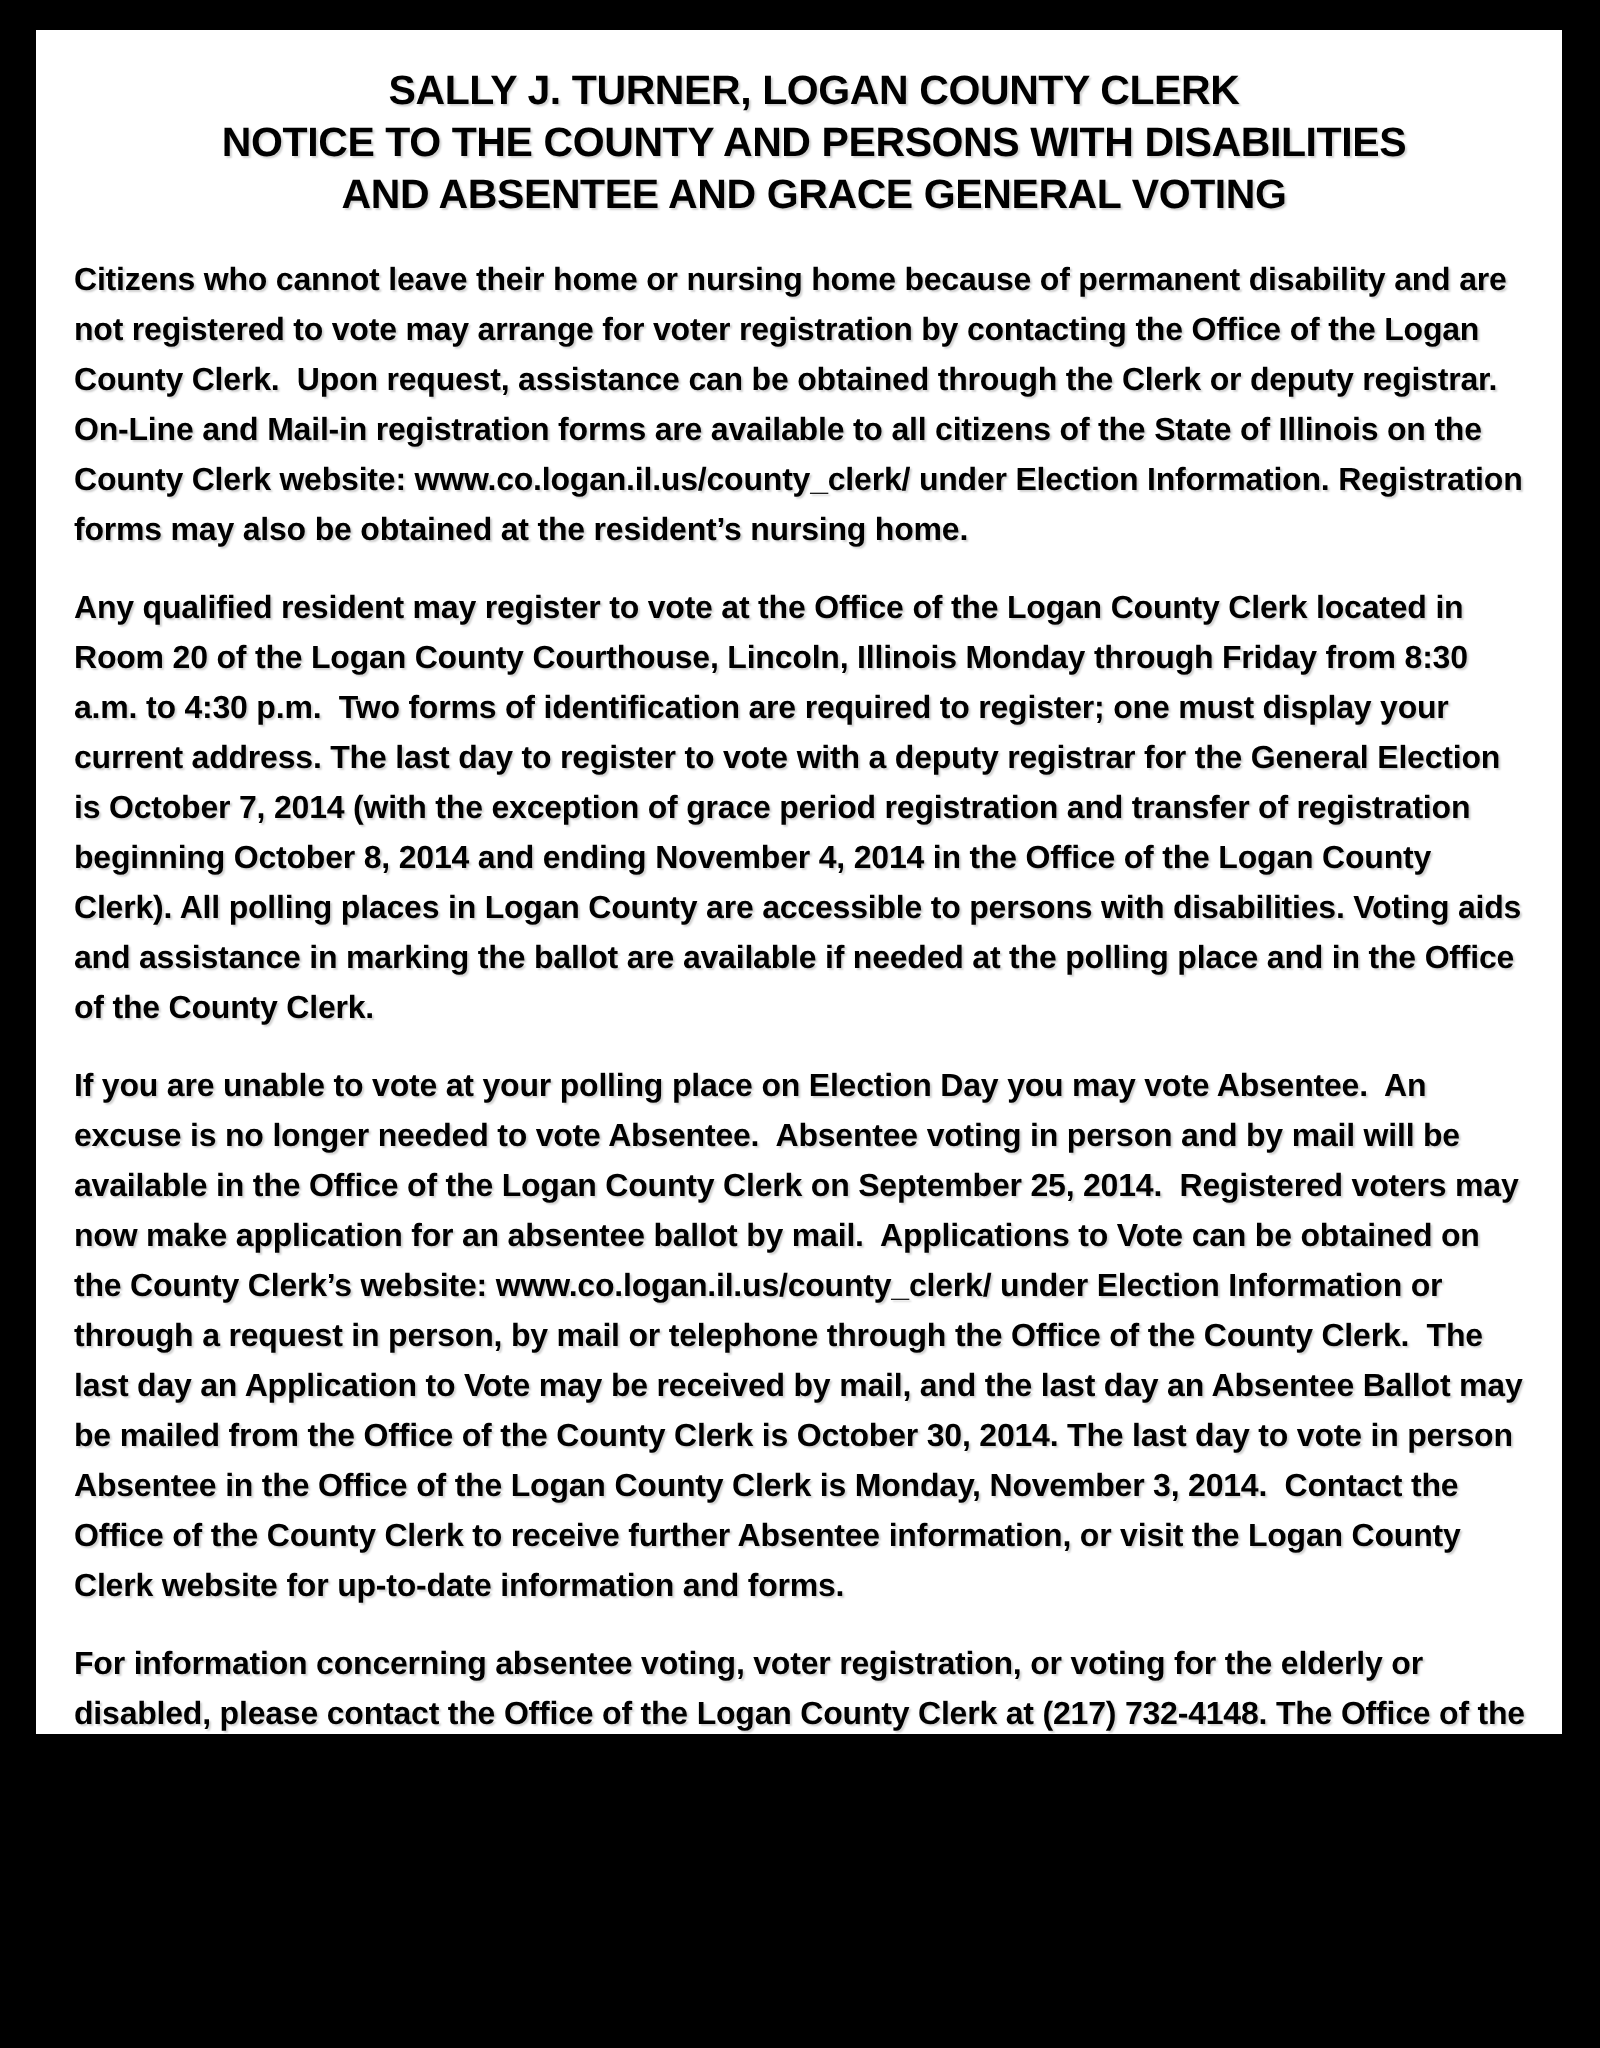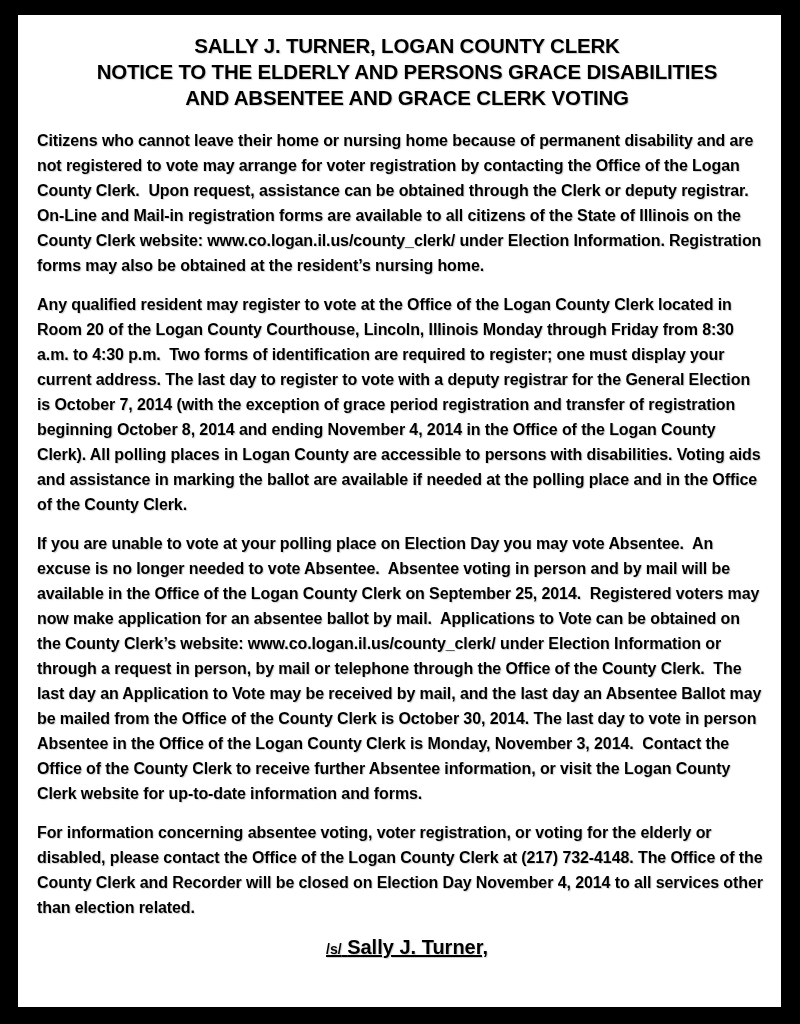--- a/index.html
+++ b/index.html
@@ -11,21 +11,21 @@
     height: 1024px;
     background: #000000;
     position: relative;
     overflow: hidden;
   }
   .sheet {
     position: absolute;
     left: 18px;
     top: 15px;
     width: 763px;
-    height: 992px;
+    height: 852px;
     background: #ffffff;
     box-sizing: border-box;
     padding: 18px 4px 0 19px;
     font-family: "Liberation Sans", sans-serif;
     font-weight: bold;
     color: #000000;
     overflow: hidden;
     text-shadow: 1px 1px 1px rgba(0,0,0,0.18);
   }
   .doc-title {
@@ -53,22 +53,22 @@
     font-size: 14px;
   }
 </style>
 </head>
 <body>
 
 <div class="sheet">
 
   <header class="doc-title">
     <div>SALLY J. TURNER, LOGAN COUNTY CLERK</div>
-    <div>NOTICE TO THE ELDERLY AND PERSONS GRACE DISABILITIES</div>
-    <div>AND ABSENTEE AND GRACE CLERK VOTING</div>
+    <div>NOTICE TO THE COUNTY AND PERSONS WITH DISABILITIES</div>
+    <div>AND ABSENTEE AND GRACE GENERAL VOTING</div>
   </header>
 
   <main>
     <p class="para">Citizens who cannot leave their home or nursing home because of permanent disability and are not registered to vote may arrange for voter registration by contacting the Office of the Logan County Clerk.  Upon request, assistance can be obtained through the Clerk or deputy registrar. On-Line and Mail-in registration forms are available to all citizens of the State of Illinois on the County Clerk website: www.co.logan.il.us/county_clerk/ under Election Information. Registration forms may also be obtained at the resident’s nursing home.</p>
     <p class="para">Any qualified resident may register to vote at the Office of the Logan County Clerk located in Room 20 of the Logan County Courthouse, Lincoln, Illinois Monday through Friday from 8:30 a.m. to 4:30 p.m.  Two forms of identification are required to register; one must display your current address. The last day to register to vote with a deputy registrar for the General Election is October 7, 2014 (with the exception of grace period registration and transfer of registration beginning October 8, 2014 and ending November 4, 2014 in the Office of the Logan County Clerk). All polling places in Logan County are accessible to persons with disabilities. Voting aids and assistance in marking the ballot are available if needed at the polling place and in the Office of the County Clerk.</p>
     <p class="para">If you are unable to vote at your polling place on Election Day you may vote Absentee.  An excuse is no longer needed to vote Absentee.  Absentee voting in person and by mail will be available in the Office of the Logan County Clerk on September 25, 2014.  Registered voters may now make application for an absentee ballot by mail.  Applications to Vote can be obtained on the County Clerk’s website: www.co.logan.il.us/county_clerk/ under Election Information or through a request in person, by mail or telephone through the Office of the County Clerk.  The last day an Application to Vote may be received by mail, and the last day an Absentee Ballot may be mailed from the Office of the County Clerk is October 30, 2014. The last day to vote in person Absentee in the Office of the Logan County Clerk is Monday, November 3, 2014.  Contact the Office of the County Clerk to receive further Absentee information, or visit the Logan County Clerk website for up-to-date information and forms.</p>
     <p class="para">For information concerning absentee voting, voter registration, or voting for the elderly or disabled, please contact the Office of the Logan County Clerk at (217) 732-4148. The Office of the County Clerk and Recorder will be closed on Election Day November 4, 2014 to all services other than election related.</p>
   </main>
 
   <footer class="signature">

